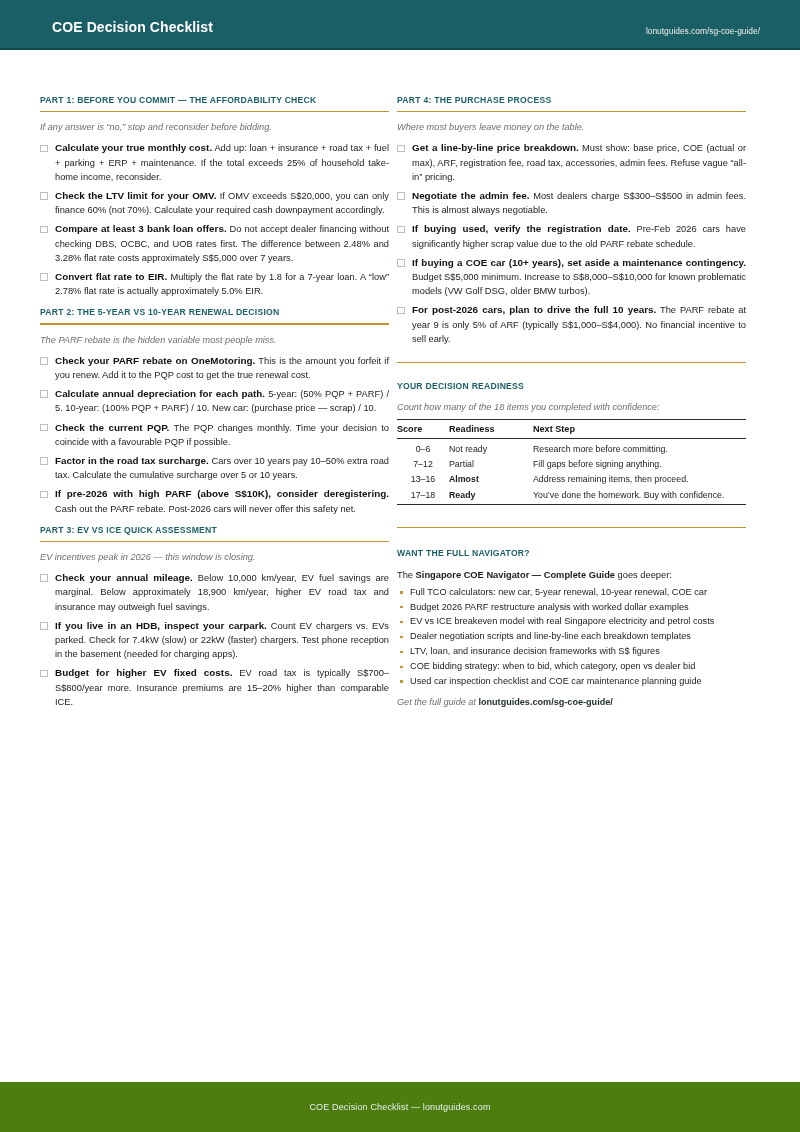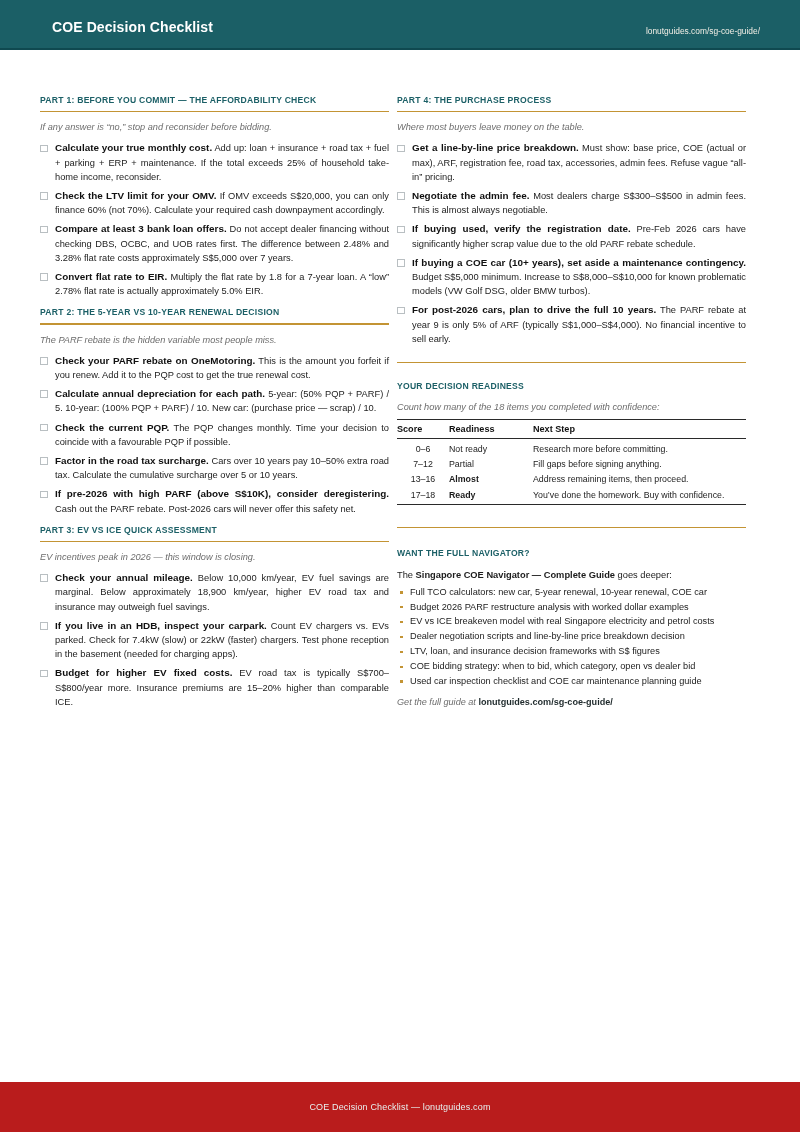--- a/index.html
+++ b/index.html
@@ -178,21 +178,21 @@
     font-style: normal;
     font-weight: bold;
     color: #1f2a2c;
   }
 
   
   .footer {
     position: absolute;
     left: 0; bottom: 0;
     width: 800px; height: 50px;
-    background: #b91c1c;
+    background: #4d7c0f;
     display: flex;
     align-items: center;
     justify-content: center;
   }
   .footer-text {
     color: #e8f0ef;
     font-size: 9px;
     letter-spacing: 0.15px;
   }
 </style>
@@ -303,21 +303,21 @@
 
       <div>
         <div class="sec-head">WANT THE FULL NAVIGATOR?</div>
         <div class="promo-intro">
           <span>The </span><b>Singapore COE Navigator — Complete Guide</b><span> goes deeper:</span>
         </div>
         <ul class="promo" id="promo-list">
             <li><span class="dot"></span><span>Full TCO calculators: new car, 5-year renewal, 10-year renewal, COE car</span></li>
             <li><span class="dot"></span><span>Budget 2026 PARF restructure analysis with worked dollar examples</span></li>
             <li><span class="dot"></span><span>EV vs ICE breakeven model with real Singapore electricity and petrol costs</span></li>
-            <li><span class="dot"></span><span>Dealer negotiation scripts and line-by-line price breakdown decision</span></li>
+            <li><span class="dot"></span><span>Dealer negotiation scripts and line-by-line each breakdown templates</span></li>
             <li><span class="dot"></span><span>LTV, loan, and insurance decision frameworks with S$ figures</span></li>
             <li><span class="dot"></span><span>COE bidding strategy:  when to bid, which category, open vs dealer bid</span></li>
             <li><span class="dot"></span><span>Used car inspection checklist and COE car maintenance planning guide</span></li>
           </ul>
         <div class="promo-cta">
           <span>Get the full guide at </span><b>lonutguides.com/sg-coe-guide/</b>
         </div>
       </div>
 
     </div>

